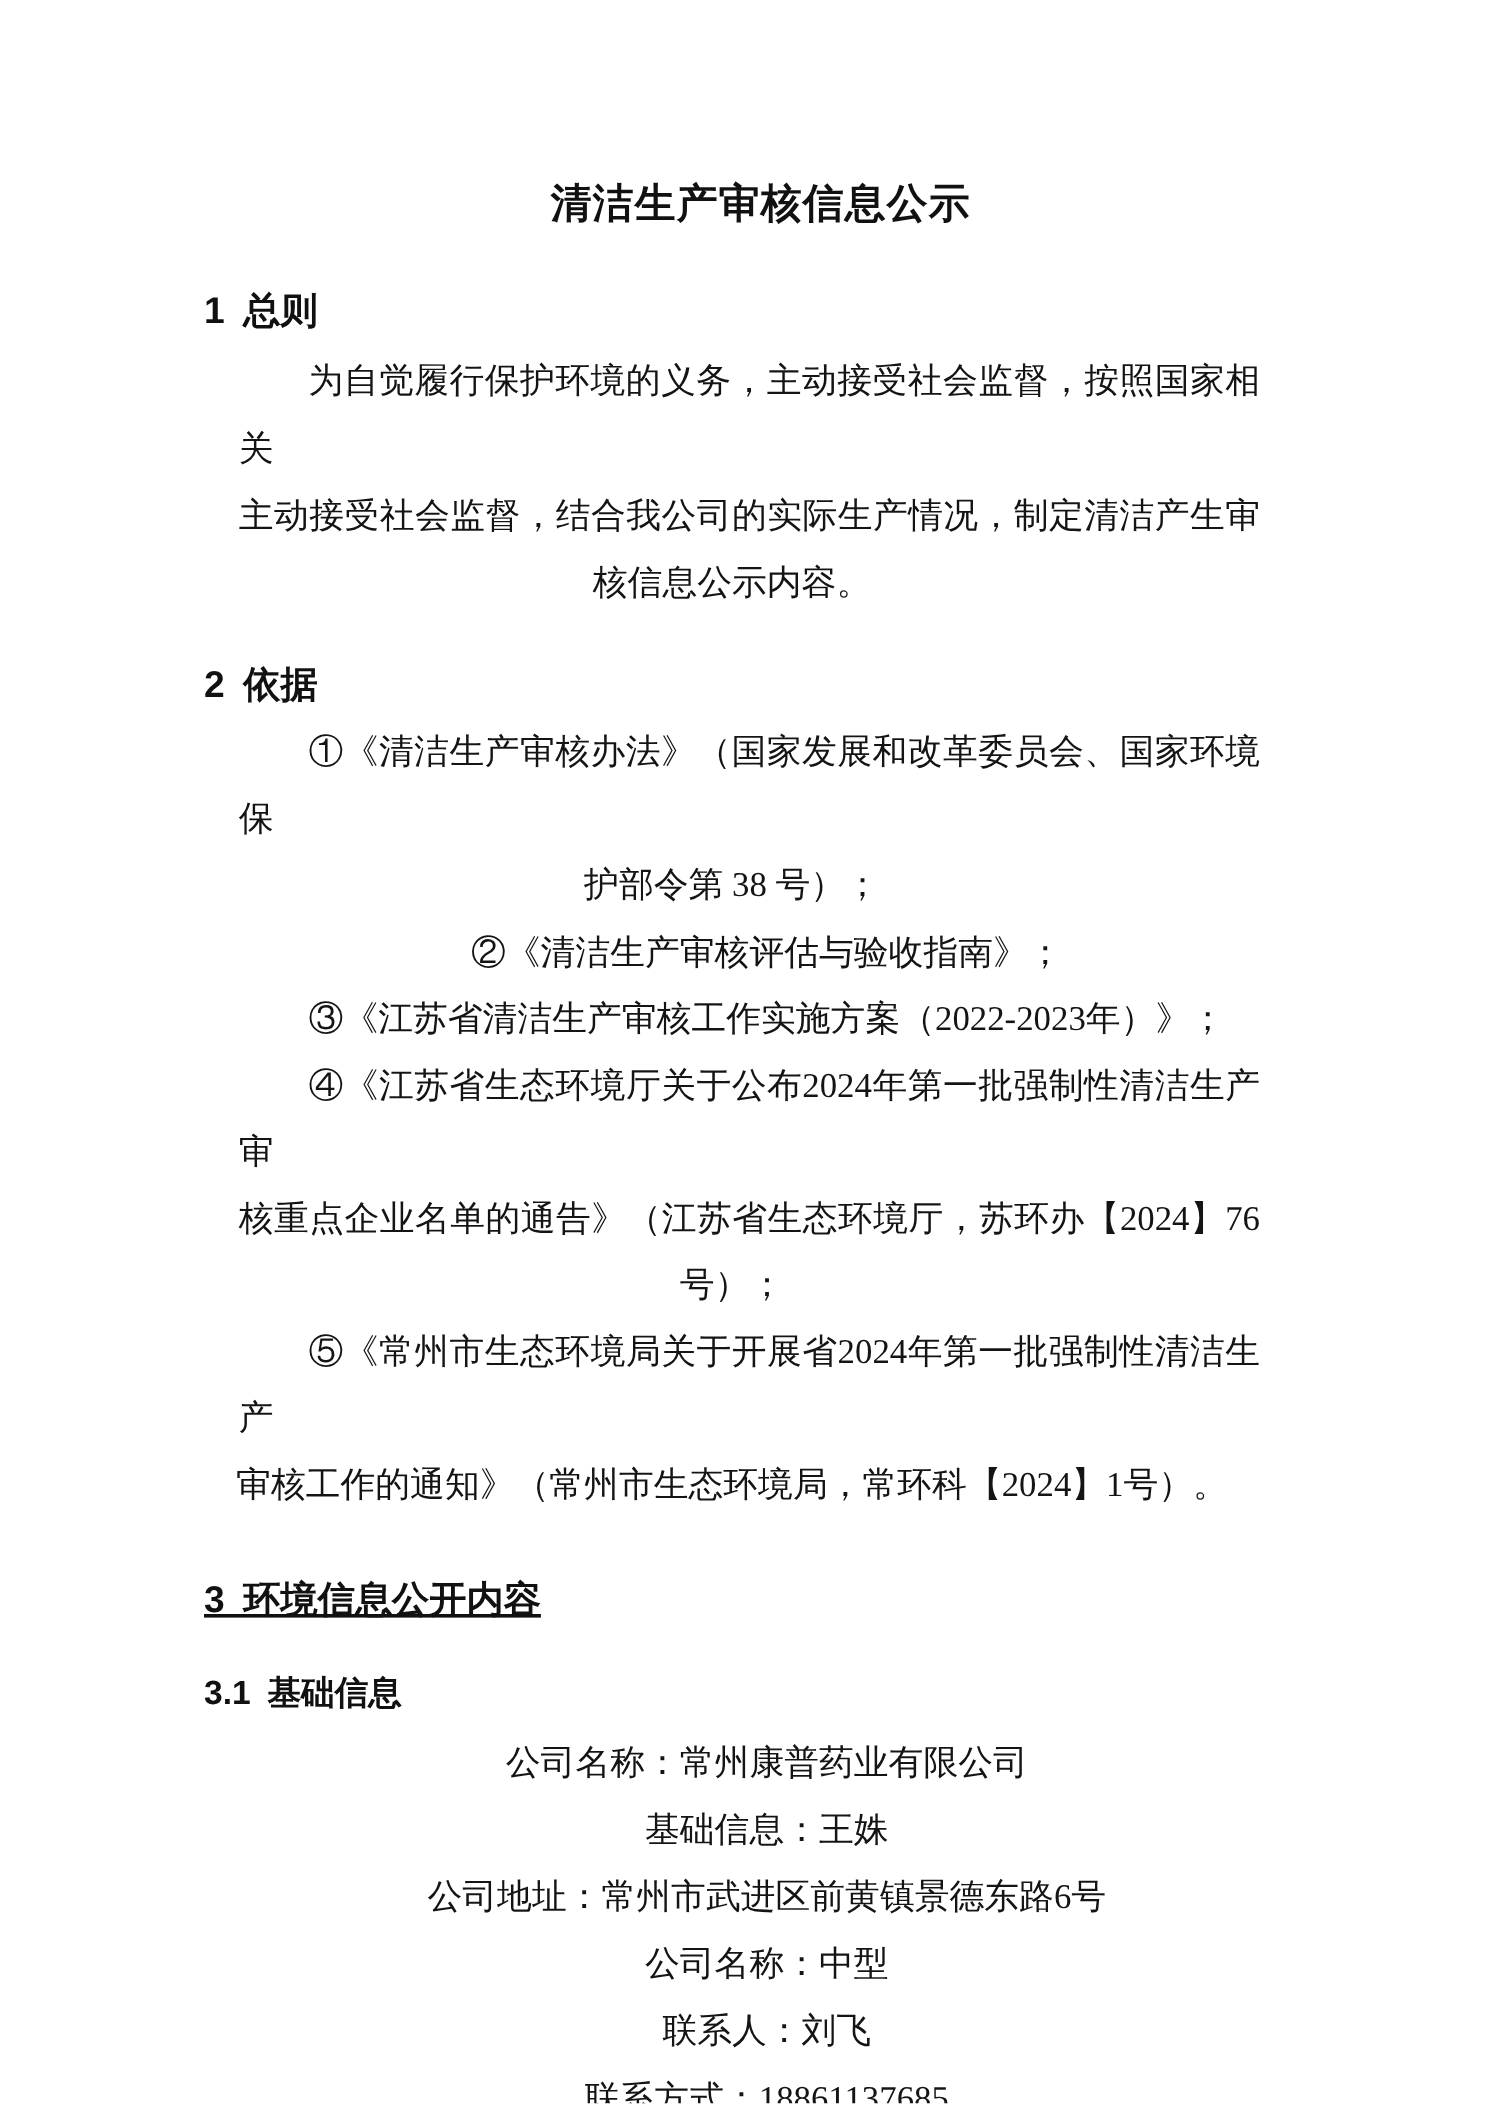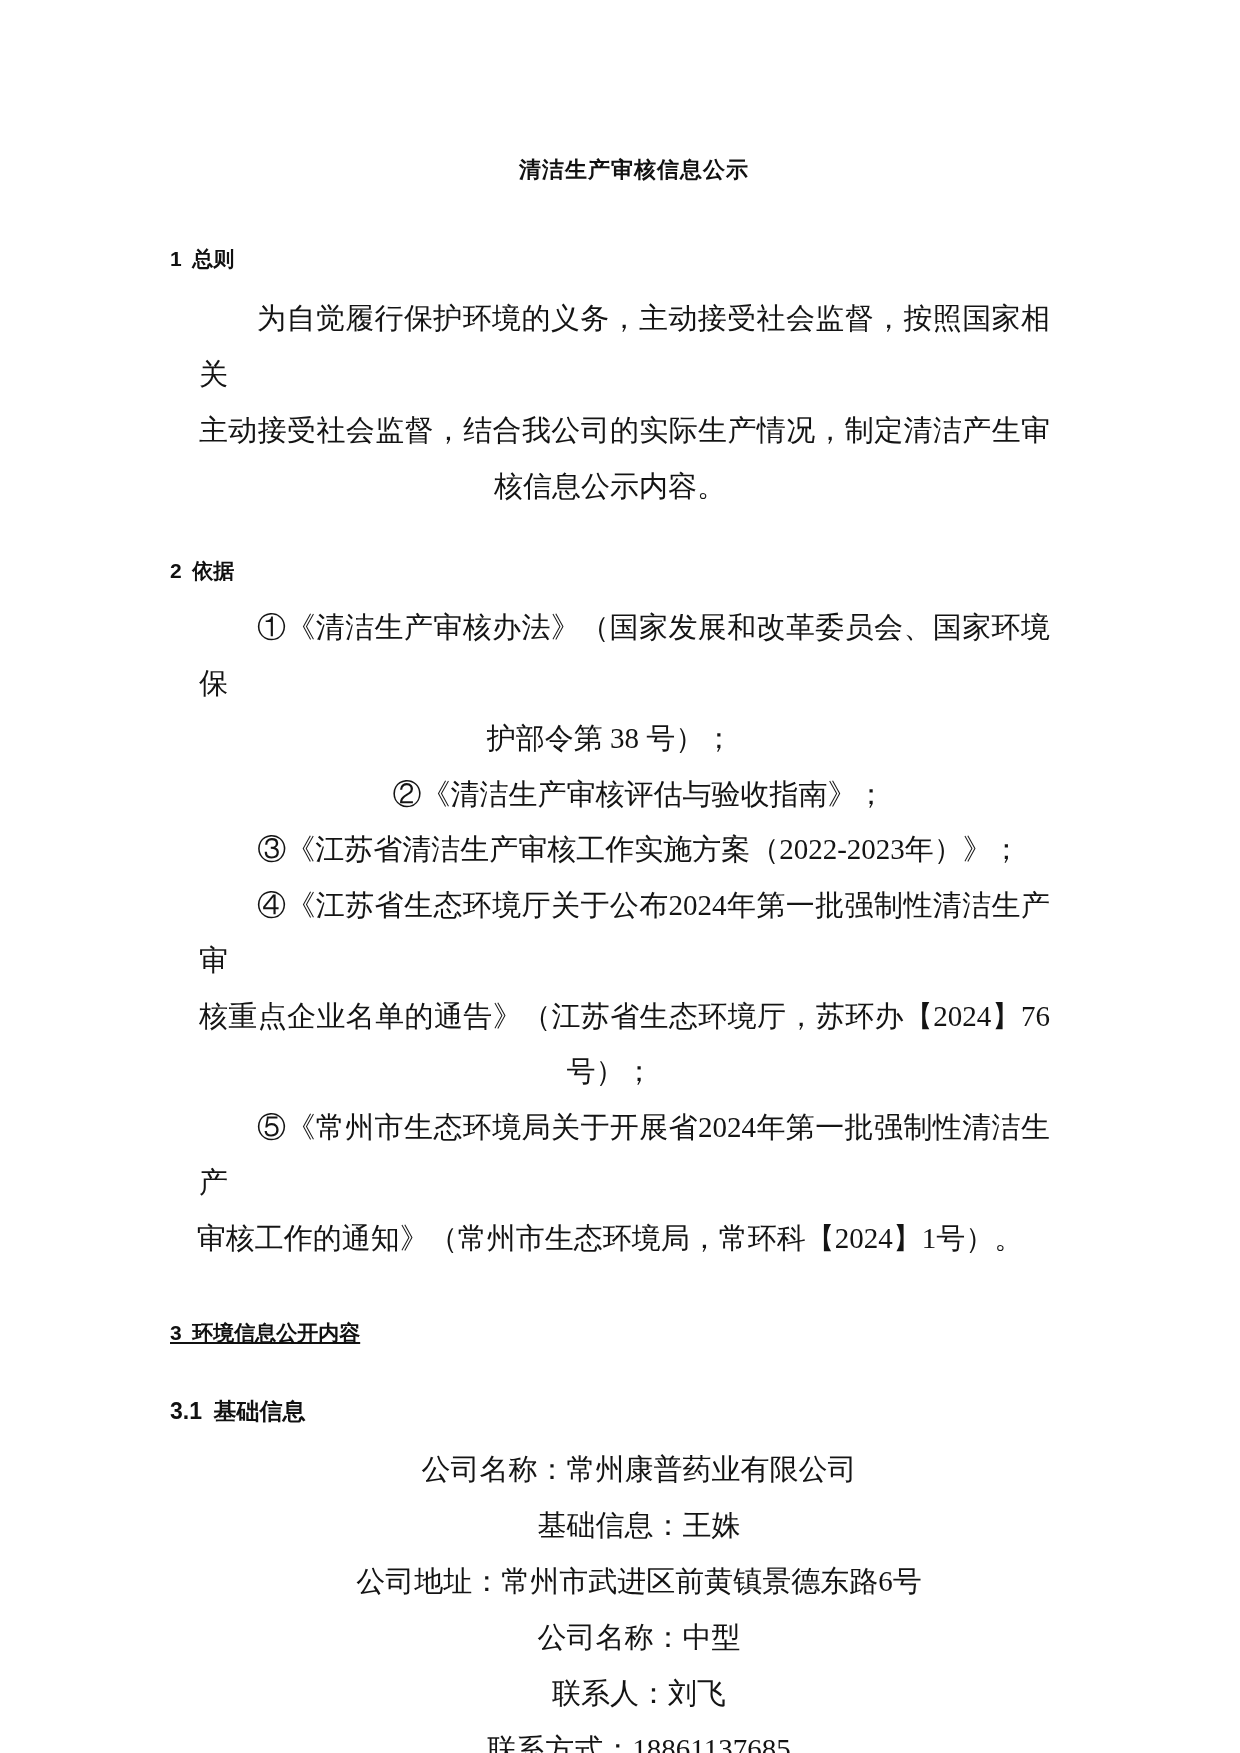--- a/index.html
+++ b/index.html
@@ -21,40 +21,40 @@
     padding: 148px 190px 0 170px;
     font-family: "Liberation Serif", "DejaVu Serif", serif;
     color: #141414;
     font-size: 29px;
   }
   .doc-title {
     margin: 0;
     padding-left: 48px;
     font-family: "Liberation Sans", "DejaVu Sans", sans-serif;
     font-weight: bold;
-    font-size: 22px;
+    font-size: 34px;
     line-height: 44px;
     text-align: center;
     letter-spacing: 1px;
     color: #111111;
   }
   .heading {
     margin: 0;
     font-family: "Liberation Sans", "DejaVu Sans", sans-serif;
     font-weight: bold;
     color: #111111;
-    font-size: 21px;
+    font-size: 31px;
     line-height: 42px;
   }
   .h-s1 { margin-top: 46px; }
   .h-s2 { margin-top: 36px; }
   .h-s3 { margin-top: 46px; text-decoration: underline; }
   .h-s31 {
     margin-top: 37px;
-    font-size: 23px;
+    font-size: 28px;
     line-height: 40px;
   }
   .par { margin: 0; }
   .par-s1   { margin-top: 10px; }
   .par-s1 .ln { line-height: 56px; }
   .par-s2   { margin-top: 8px; }
   .par-s2 .ln { line-height: 55.5px; }
   .par-info { margin-top: 10px; }
   .par-info .ln { line-height: 56px; }
   .ln {

